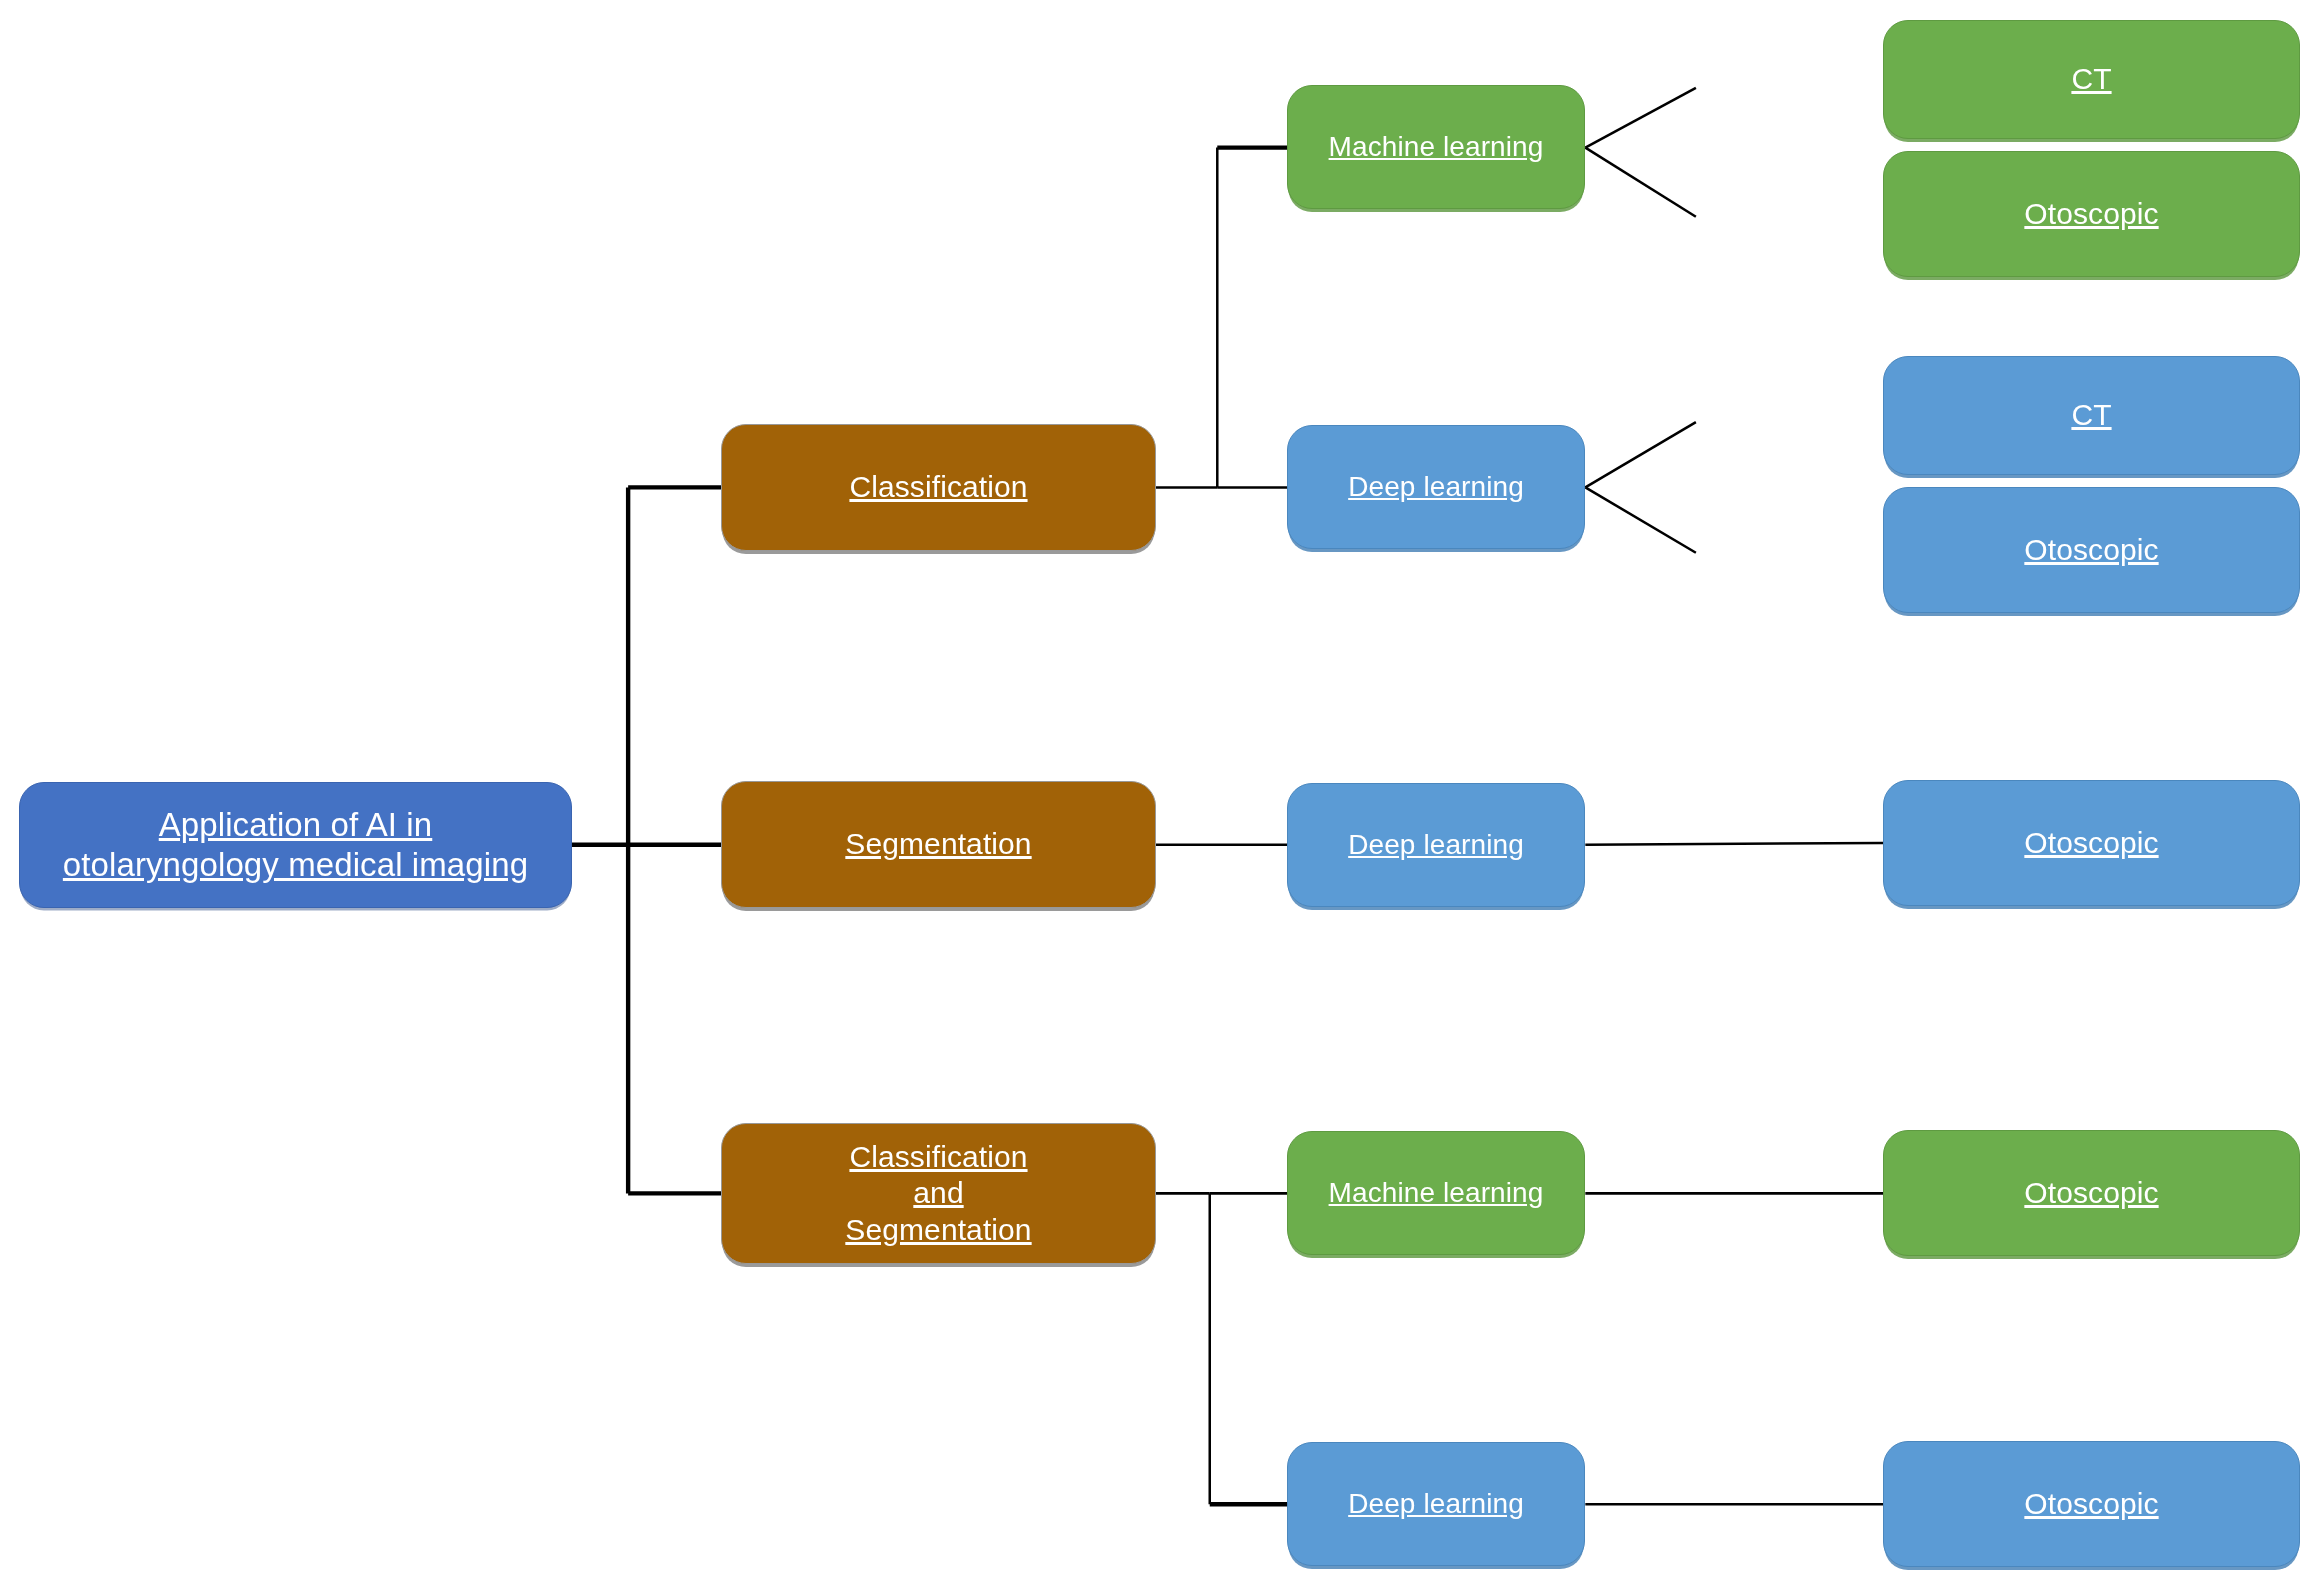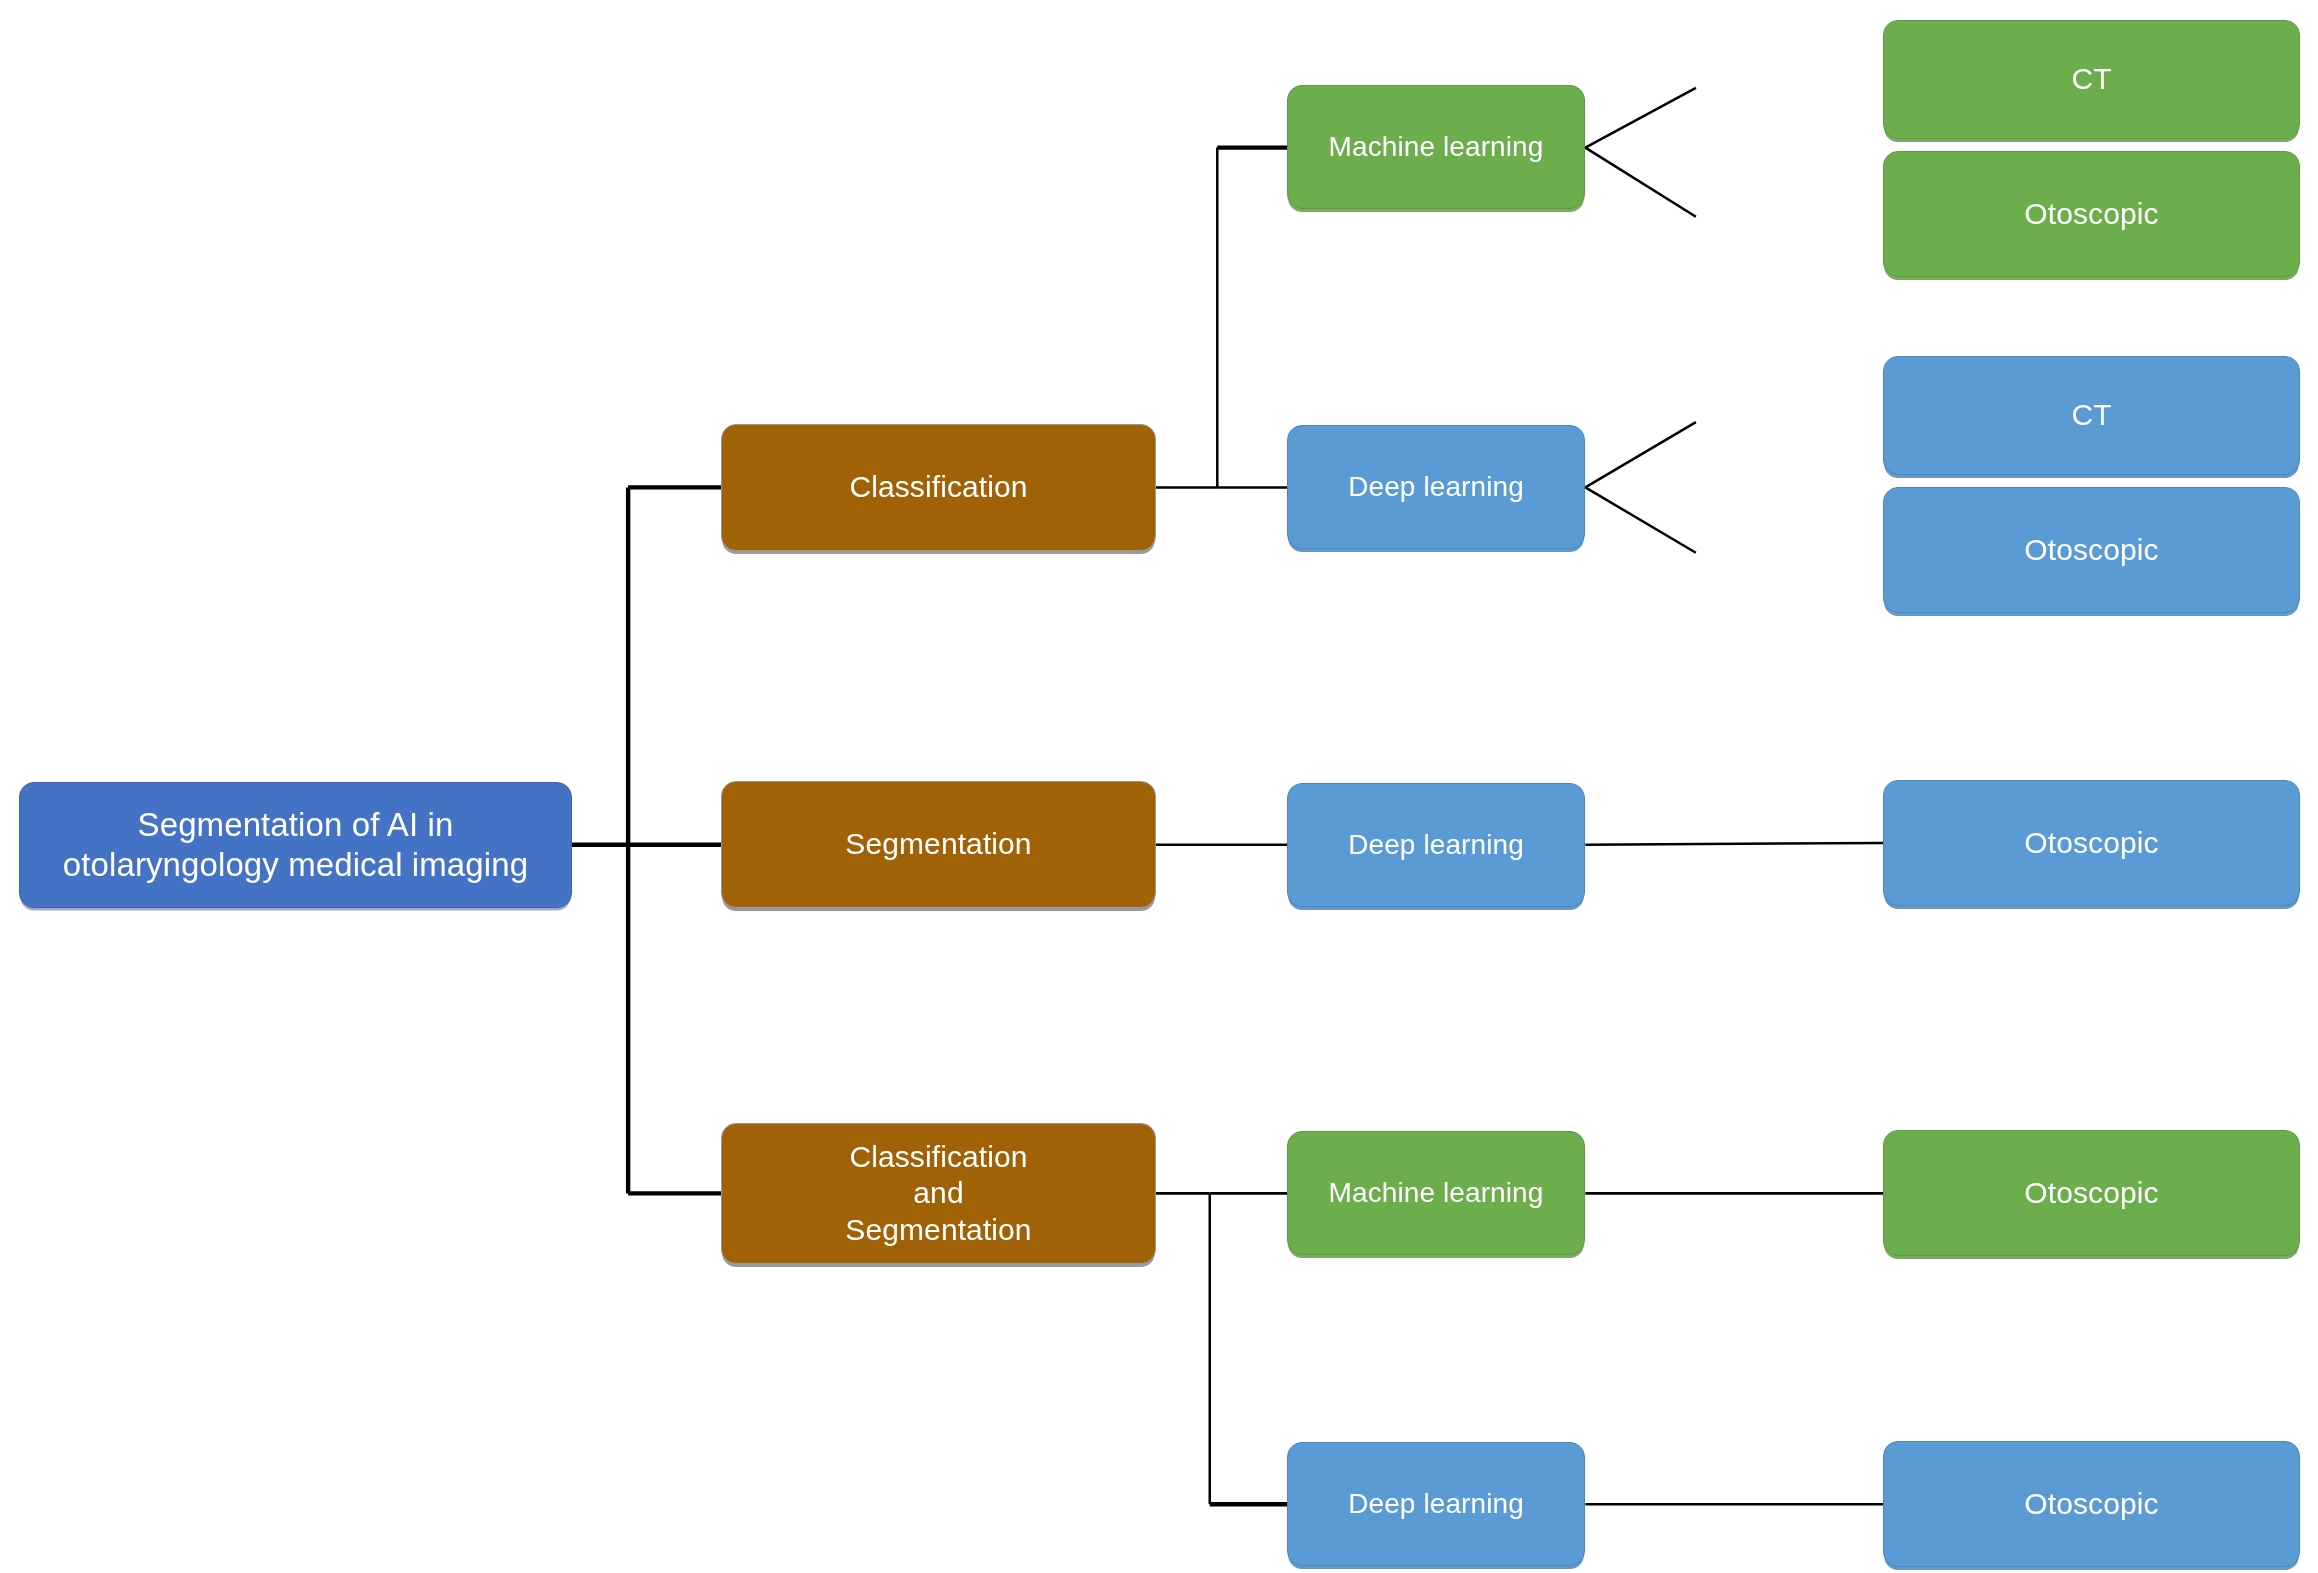--- a/index.html
+++ b/index.html
@@ -28,27 +28,28 @@
     height: 1574px;
     pointer-events: none;
   }
   .node {
     position: absolute;
     box-sizing: border-box;
     display: flex;
     align-items: center;
     justify-content: center;
     text-align: center;
-    border-radius: 15px;
+    border-radius: 25px;
     color: #ffffff;
     font-weight: 400;
     letter-spacing: 0.1px;
     line-height: 1.22;
     padding: 2.5px 8.8px;
     z-index: 2;
+    text-decoration: underline;
   }
   .node-label {
     display: block;
     white-space: pre-line;
     width: 100%;
   }
   .fill-root {
     background: #4472C4;
     border: 1.3px solid #3A64B0;
     box-shadow: 0 3.8px 0 -1.3px rgba(40,70,130,0.45);
@@ -111,21 +112,21 @@
       <path d="M 1926 1900 L 2050 1900" stroke-width="4"></path>
       <path d="M 1926 2395 L 2050 2395" stroke-width="7"></path>
 
       <path d="M 2524 1900 L 2998 1900" stroke-width="4"></path>
 
       <path d="M 2524 2395 L 2998 2395" stroke-width="4"></path>
     </g>
   </svg>
 
   <div class="node fill-root fs-root" style="left:19px; top:782px; width:553px; height:126px;">
-    <span class="node-label">Segmentation of AI in
+    <span class="node-label">Application of AI in
 otolaryngology medical imaging</span>
   </div>
 
   <div class="node fill-gray fs-level1" style="left:721px; top:424px; width:435px; height:127px;">
     <span class="node-label">Classification</span>
   </div>
 
   <div class="node fill-gray fs-level1" style="left:721px; top:781px; width:435px; height:127px;">
     <span class="node-label">Segmentation</span>
   </div>

